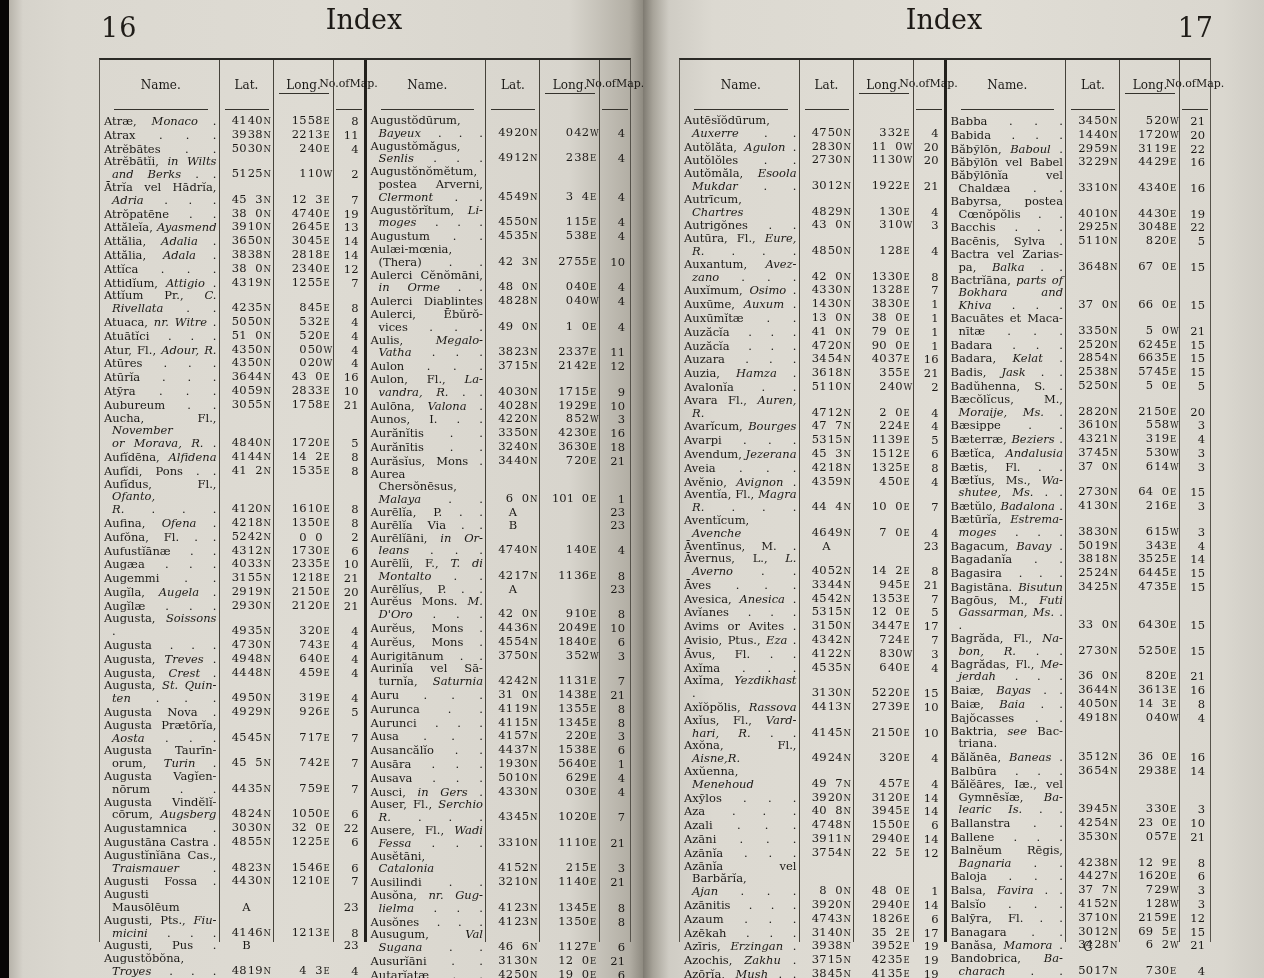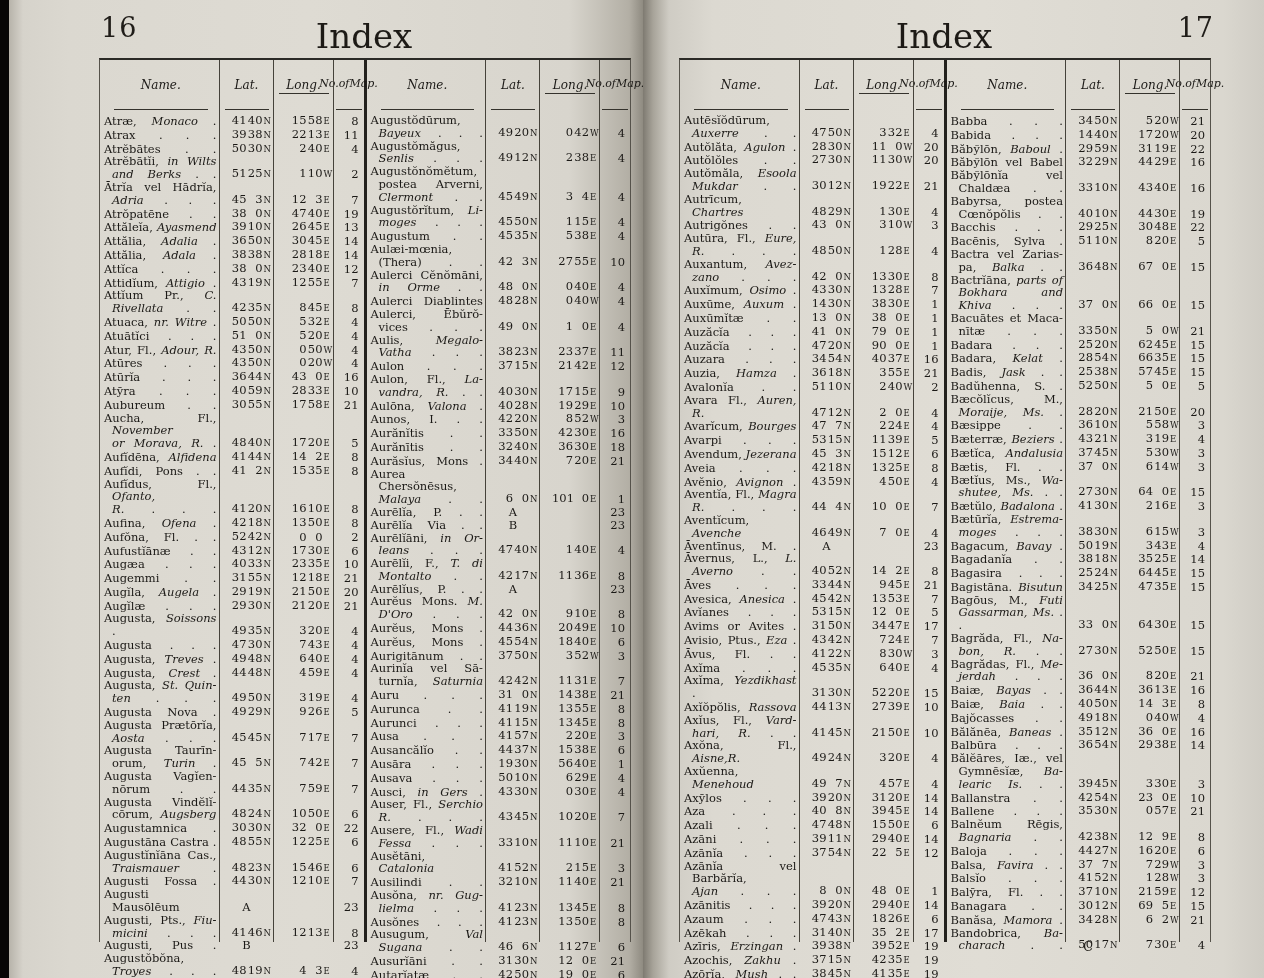--- a/index.html
+++ b/index.html
@@ -5,29 +5,29 @@
   html,body{margin:0;padding:0;background:#14120f;}
   #scan{position:relative;width:1264px;height:978px;overflow:hidden;
         font-family:"DejaVu Serif",serif;color:#1b1916;background:#fef9c3;}
   .spine-strip{position:absolute;left:0;top:0;width:9px;height:978px;background:#070605;}
   .page{position:absolute;top:0;height:978px;}
   .page-left{left:9px;width:634px;
      background:linear-gradient(90deg,#b7b3aa 0,#d6d3cb 14px,#dbd8d0 60px,#dedbd3 300px,#d8d5cd 560px,#b3afa5 620px,#8f8b81 634px);}
   .page-right{left:643px;width:621px;
      background:linear-gradient(90deg,#7e7a71 0,#a7a399 10px,#cfccc4 26px,#dcd9d1 70px,#e0ddd5 340px,#dad7cf 580px,#cfccc4 621px);}
   .pagenum{position:absolute;top:12px;font-size:27px;letter-spacing:1px;color:#201d19;}
-  .running-title{position:absolute;top:16px;font-size:34px;text-align:center;color:#1d1a16;}
+  .running-title{position:absolute;top:4px;font-size:27px;text-align:center;color:#1d1a16;}
   .table-wrap{position:absolute;top:58px;bottom:36px;width:530px;display:flex;
       border-top:2px solid #2b2a26;border-left:1px solid #55524a;border-right:1px solid #55524a;}
   .col-group{flex:1;position:relative;}
   .col-group.first{border-right:3px solid #23211d;}
   .vrule{position:absolute;top:0;bottom:0;width:1px;background:#45423a;}
   .vr-lat{right:144px;} .vr-lon{right:90px;} .vr-map{right:30px;}
   .col-head{display:flex;height:50px;align-items:stretch;font-size:12px;}
-  .hc{display:flex;align-items:center;justify-content:center;border-bottom:1px solid #34322c;font-style:italic;}
+  .hc{display:flex;align-items:center;justify-content:center;border-bottom:1px solid #34322c;}
   .hc-name{flex:1;margin:0 12px 0 14px;}
   .hc-lat{width:44px;margin:0 5px;} .hc-lon{width:50px;margin:16px 5px;}
   .hc-map{width:26px;margin:0 2px;font-size:11px;line-height:1.1;text-align:center;}
   .entries{padding-top:4px;}
   .row{display:flex;align-items:flex-end;font-size:11.5px;line-height:12.8px;}
   .c-name{flex:1;padding:0 3px 0 12px;text-indent:-8px;text-align:justify;
           text-align-last:justify;white-space:pre-line;}
   .c-lat,.c-lon,.c-map{display:flex;justify-content:flex-end;align-items:baseline;}
   .c-lat{width:54px;} .c-lon{width:60px;} .c-map{width:30px;padding-right:5px;box-sizing:border-box;}
   .c-lat.center,.c-lon.center{justify-content:center;}
@@ -2606,20 +2606,27 @@
                 <span class="dr">N</span>
               </div>
               <div class="c-lon">
                 <span class="deg">0</span>
                 <span class="mn">40</span>
                 <span class="dr">W</span>
               </div>
               <div class="c-map">4</div>
             </div>
             <div class="row">
+              <div class="c-name">Baktria, <i>see</i> Bac-
+triana.</div>
+              <div class="c-lat"></div>
+              <div class="c-lon"></div>
+              <div class="c-map"></div>
+            </div>
+            <div class="row">
               <div class="c-name">Bălănēa, <i>Baneas</i> .</div>
               <div class="c-lat">
                 <span class="deg">35</span>
                 <span class="mn">12</span>
                 <span class="dr">N</span>
               </div>
               <div class="c-lon">
                 <span class="deg">36</span>
                 <span class="mn">0</span>
                 <span class="dr">E</span>

